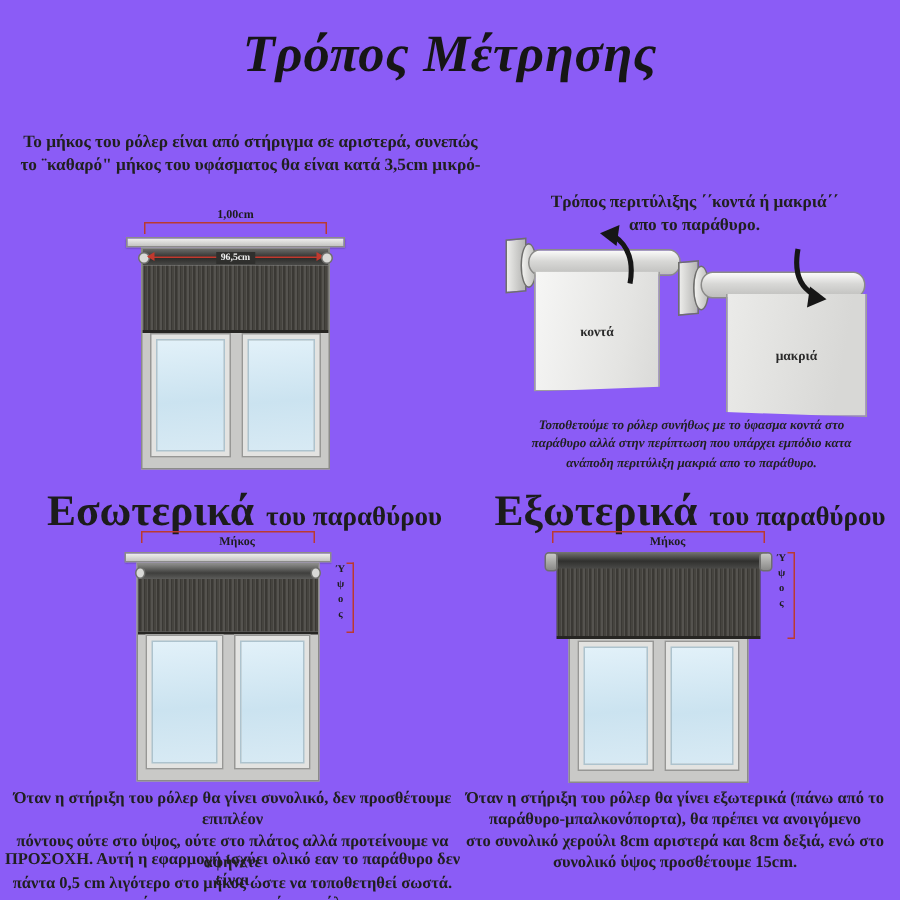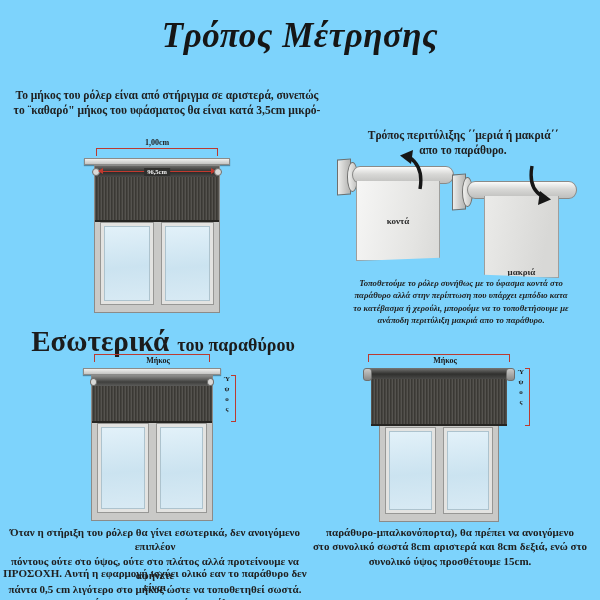--- a/index.html
+++ b/index.html
@@ -1,19 +1,19 @@
 <!DOCTYPE html>
 <html><head>
 <meta charset="utf-8">
 <style>
   * { box-sizing: border-box; margin: 0; padding: 0; }
   html,body { background:#ffffff; }
   .page {
     position: relative; width: 600px; height: 600px;
-    background:#7dd3fc; overflow: hidden;
+    background:#8b5cf6; overflow: hidden;
     font-family: "Liberation Serif", serif; color:#1c1c1c;
   }
 
   
   .title {
     position:absolute; top:16px; left:0; width:100%;
     text-align:center; font-size:35px; font-weight:bold; font-style:italic;
     letter-spacing:0.5px; color:#161616;
   }
 
@@ -88,23 +88,23 @@
   .near .cap { left:10px; top:6px; } .far .cap { left:10px; top:10px; }
   .rtube { position:absolute; height:18px; border-radius:9px/10px;
            background:linear-gradient(180deg,#fbfbfa,#d8d8d6 45%,#bfbfbd); border:1px solid #8a8a88; }
   .near .rtube { left:15px; top:10px; width:102px; }
   .far  .rtube { left:15px; top:14px; width:110px; }
   .sheet { position:absolute; border:1px solid #9e9e9c; border-top:none;
            display:flex; align-items:center; justify-content:center; }
   .near .sheet { left:19px; top:25px; width:84px; height:80px;
            background:linear-gradient(100deg,#f6f6f5 0%,#e4e4e2 70%,#dadad8 100%);
            clip-path:polygon(0 0,100% 0,100% 96%,0 100%); }
-  .far .sheet  { left:32px; top:29px; width:75px; height:82px;
+  .far .sheet  { left:32px; top:29px; width:94px; height:82px;
            background:linear-gradient(100deg,#ebebe9 0%,#d8d8d6 80%);
-           clip-path:polygon(0 0,100% 0,100% 100%,0 96%);align-items:flex-end; }
+           clip-path:polygon(0 0,100% 0,100% 100%,0 96%); }
   .sheet-label { font-size:9px; font-weight:700; color:#2a2a2a; }
   .arr { position:absolute; }
   .near .arr { left:60px; top:-7px; }
   .far  .arr { left:76px; top:-3px; }
 
   
   .winB { position:absolute; left:86px; top:354px; width:132px; height:170px; }
   .b-bracket { top:0; left:8px; right:8px; height:9px; }
   .b-lintel { top:14px; left:-3px; right:-3px; height:7px; }
   .b-body { top:21px; left:5px; right:5px; height:146px; }
@@ -159,21 +159,21 @@
             <div class="glass"></div>
           </div>
         <div class="pane">
             <div class="glass"></div>
           </div>
       </div>
     </div>
   </div>
 
   <div class="tblock wrap-title">
-    <div>Τρόπος περιτύλιξης ΄΄μεριά ή μακριά΄΄</div>
+    <div>Τρόπος περιτύλιξης ΄΄κοντά ή μακριά΄΄</div>
     <div>απο το παράθυρο.</div>
   </div>
 
   <div class="roller near">
     <div class="mount"></div>
     <div class="cap"></div>
     <div class="rtube"></div>
     <div class="sheet">
       <span class="sheet-label">κοντά</span>
     </div>
@@ -192,26 +192,29 @@
     </div>
     <svg class="arr" viewBox="0 0 26 42" width="26" height="42">
       <path d="M4 2 Q 0 24 14 32" fill="none" stroke="#161616" stroke-width="3.4"></path>
       <polygon points="10,41 23,35.5 12,27" fill="#161616"></polygon>
     </svg>
   </div>
 
   <div class="tblock wrap-caption">
     <div>Τοποθετούμε το ρόλερ συνήθως με το ύφασμα κοντά στο</div>
     <div>παράθυρο αλλά στην περίπτωση που υπάρχει εμπόδιο κατα</div>
-    <div>το κατέβασμα ή χερούλι, μπορούμε να το τοποθετήσουμε με</div>
     <div>ανάποδη περιτύλιξη μακριά απο το παράθυρο.</div>
   </div>
 
   <div class="head head-int">
     <span class="head-big">Εσωτερικά</span>
+    <span class="head-small">του παραθύρου</span>
+  </div>
+  <div class="head head-ext">
+    <span class="head-big">Εξωτερικά</span>
     <span class="head-small">του παραθύρου</span>
   </div>
 
   <div class="winB">
     <div class="hbracket b-bracket">
       <div class="hb-label">Μήκος</div>
     </div>
     <div class="lintel b-lintel"></div>
     <div class="w-body b-body">
       <div class="b-tube"></div>
@@ -247,29 +250,30 @@
     </div>
     <div class="c-tube"></div>
     <div class="fabric c-fabric"></div>
     <div class="vb c-vb">
       <div class="v-label">Ύψος</div>
       <div class="v-line"></div>
     </div>
   </div>
 
   <div class="tblock note-left">
-    <div>Όταν η στήριξη του ρόλερ θα γίνει εσωτερικά, δεν ανοιγόμενο επιπλέον</div>
+    <div>Όταν η στήριξη του ρόλερ θα γίνει συνολικό, δεν προσθέτουμε επιπλέον</div>
     <div>πόντους ούτε στο ύψος, ούτε στο πλάτος αλλά προτείνουμε να αφήνετε</div>
     <div>πάντα 0,5 cm λιγότερο στο μήκος ώστε να τοποθετηθεί σωστά.</div>
   </div>
 
   <div class="tblock warn">
     <div>ΠΡΟΣΟΧΗ. Αυτή η εφαρμογή ισχύει ολικό εαν το παράθυρο δεν είναι</div>
     <div>ανοιγόμενο προς τη μεριά του ρόλερ.</div>
   </div>
 
   <div class="tblock note-right">
+    <div>Όταν η στήριξη του ρόλερ θα γίνει εξωτερικά (πάνω από το</div>
     <div>παράθυρο-μπαλκονόπορτα), θα πρέπει να ανοιγόμενο</div>
-    <div>στο συνολικό σωστά 8cm αριστερά και 8cm δεξιά, ενώ στο</div>
+    <div>στο συνολικό χερούλι 8cm αριστερά και 8cm δεξιά, ενώ στο</div>
     <div>συνολικό ύψος προσθέτουμε 15cm.</div>
   </div>
 
 </div>
 
 </body></html>

